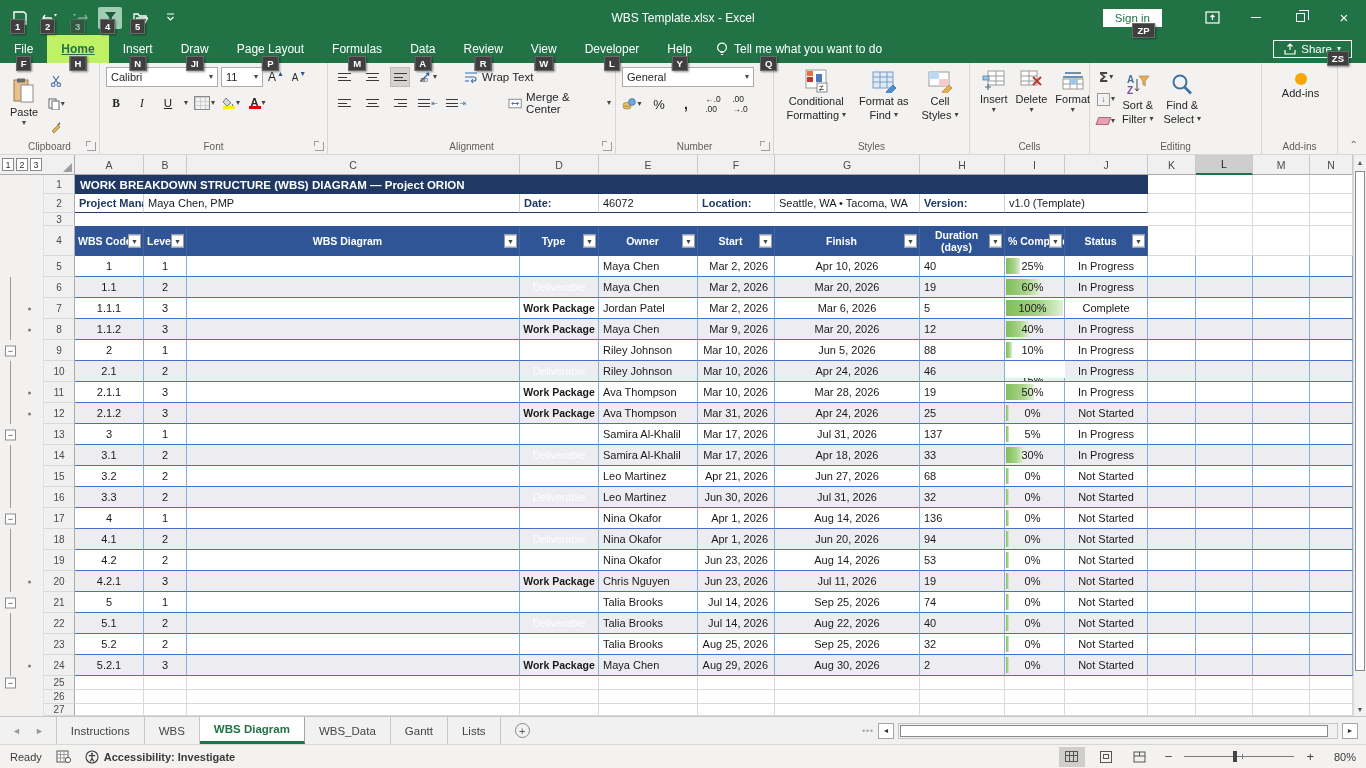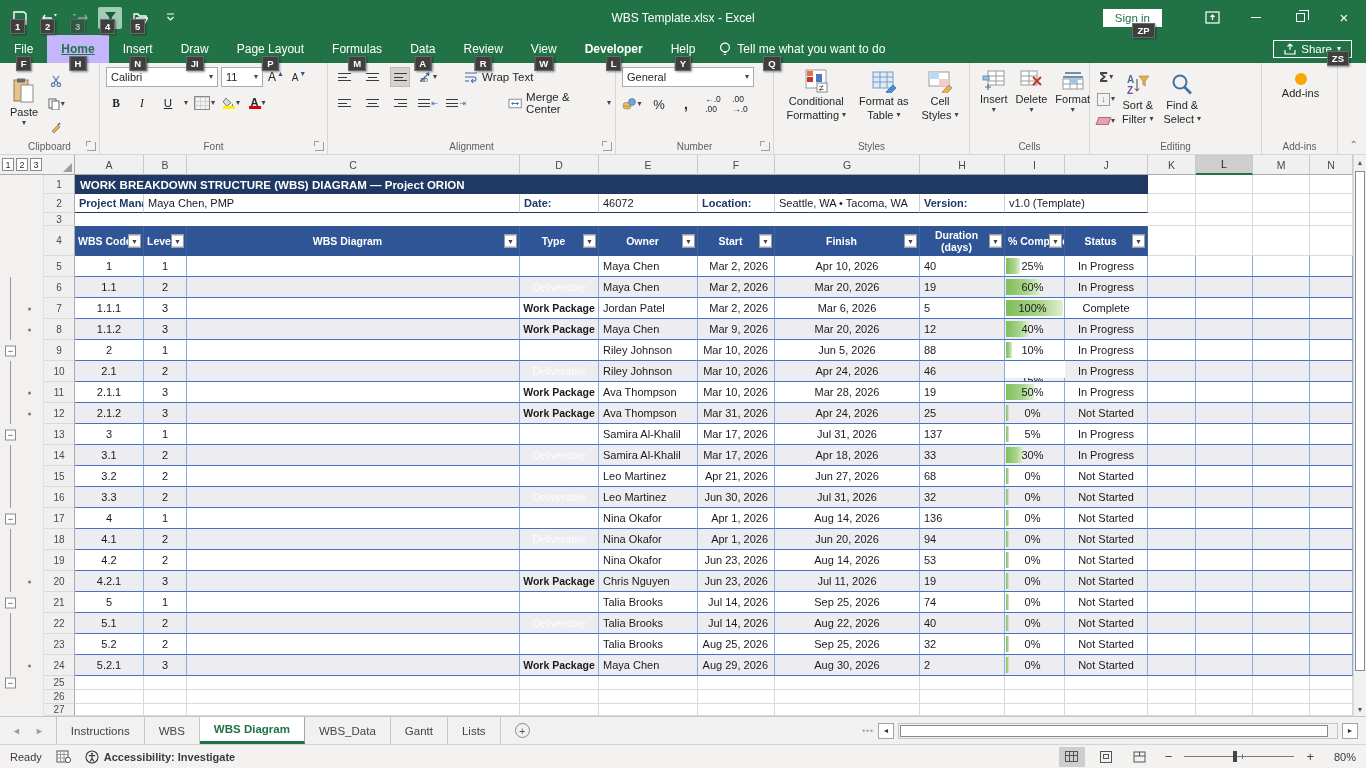--- a/index.html
+++ b/index.html
@@ -19,21 +19,21 @@
   .signin{position:relative;background:#fff;color:#217346;font-size:11.5px;padding:3px 12px;margin-right:28px;}
   .signin .keytip{left:50%;top:14px;}
   .winbtn{width:44px;height:35px;display:flex;align-items:center;justify-content:center;color:#fff;font-size:13px;}
   .minbar{display:inline-block;width:10px;border-top:1px solid #fff;}
   .restore{position:relative;width:9px;height:9px;border:1px solid #fff;}
   .restore:before{content:"";position:absolute;left:2px;top:-4px;width:9px;height:9px;border:1px solid #fff;border-left:none;border-bottom:none;}
 
   
   .ribbontabs{position:absolute;top:35px;left:0;right:0;height:28px;background:#217346;display:flex;align-items:stretch;color:#fff;}
   .rtab{position:relative;padding:0 14px;display:flex;align-items:center;font-size:12px;cursor:pointer;}
-  .rtab.active{background:#c4b5fd;color:#217346;font-weight:bold;text-decoration:underline;}
+  .rtab.active{background:#bef264;color:#217346;font-weight:bold;text-decoration:underline;}
   .rtab .keytip{left:50%;transform:translateX(-50%);bottom:-8px;}
   .tellme{position:relative;display:flex;align-items:center;gap:6px;padding:0 10px;font-size:12px;}
   .tellme .keytip{left:54px;bottom:-8px;}
   .share{position:relative;margin-left:auto;margin-right:14px;align-self:center;border:1px solid #fff;color:#fff;padding:2px 10px;display:flex;gap:5px;align-items:center;font-size:11.5px;}
   .share .keytip{right:2px;bottom:-9px;left:auto;}
 
   
   .ribbon{position:absolute;top:63px;left:0;right:0;height:92px;background:#F3F2F1;border-bottom:1px solid #D8D6D4;display:flex;}
   .rgroup{position:relative;height:100%;border-right:1px solid #D8D6D4;padding:4px 4px 16px 6px;flex:none;}
   .glabel{position:absolute;bottom:2px;left:0;right:0;text-align:center;font-size:10px;color:#605E5C;}
@@ -228,21 +228,21 @@
       </div>
       <div class="rtab" style="order: 1;">
         <div style="display: inline;">Review</div>
         <div class="keytip">R</div>
       </div>
       <div class="rtab" style="order: 1;">
         <div style="display: inline;">View</div>
         <div class="keytip">W</div>
       </div>
       <div class="rtab" style="order: 1;">
-        <div style="display: inline; font-weight: bold;">Developer</div>
+        <div style="display: inline;">Developer</div>
         <div class="keytip">L</div>
       </div>
       <div class="rtab" style="order: 1;">
         <div style="display: inline;">Help</div>
         <div class="keytip">Y</div>
       </div>
       <div class="tellme" style="order:2;">
       <svg width="12" height="15" viewBox="0 0 12 15">
           <circle cx="6" cy="5.5" r="4.4" fill="none" stroke="#fff" stroke-width="1.2"></circle>
           <path d="M4.5 10.5 h3 M4.8 12.5 h2.4" stroke="#fff" stroke-width="1.2"></path>
@@ -451,21 +451,21 @@
             </span>
         </div>
         <div class="bigbtn">
           <svg width="26" height="24" viewBox="0 0 26 24">
               <rect x="2" y="3" width="20" height="16" fill="#DDEBF7" stroke="#7a9bc4"></rect>
               <path d="M2 8 h20 M2 13 h20 M9 3 v16 M16 3 v16" stroke="#7a9bc4"></path>
               <path d="M15 23 l7-7 3 3 -7 7z" fill="#4a90d9" stroke="#2b5d8f" stroke-width=".7"></path>
             </svg>
           <span>Format as</span>
           <span style="display:flex;gap:3px;align-items:center;">
-              <span>Table</span>
+              <span>Find</span>
               <span class="chev">▾</span>
             </span>
         </div>
         <div class="bigbtn">
           <svg width="26" height="24" viewBox="0 0 26 24">
               <rect x="2" y="3" width="20" height="14" fill="#fff" stroke="#9a9a9a"></rect>
               <rect x="2" y="3" width="10" height="7" fill="#BFD9F2"></rect>
               <rect x="12" y="10" width="10" height="7" fill="#F4CCCC"></rect>
               <path d="M15 23 l7-7 3 3 -7 7z" fill="#E8B04C" stroke="#9a7b4f" stroke-width=".7"></path>
             </svg>

